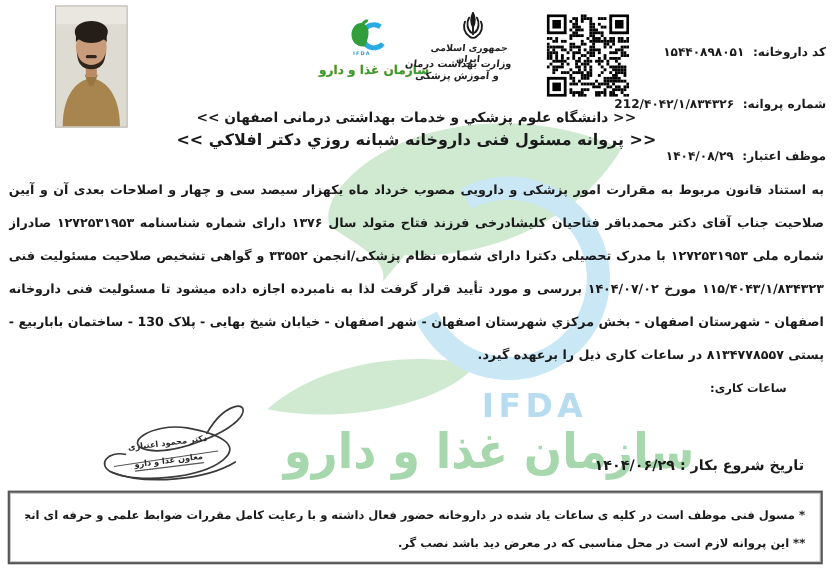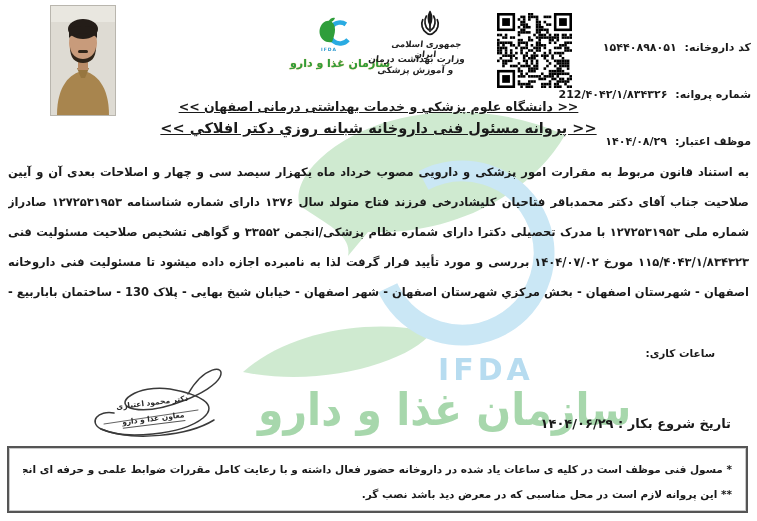--- a/index.html
+++ b/index.html
@@ -26,21 +26,21 @@
   #emblem{left:417px;top:9px;}
   #emblem-country{left:388px;top:39px;width:76px;font-size:8.5px;font-weight:bold;color:#222;text-align:center;transform:skewX(-6deg);}
   #emblem-ministry{left:364px;top:54px;width:104px;font-size:9px;font-weight:bold;color:#222;text-align:center;line-height:11px;transform:skewX(-6deg);}
   
   #qr{left:497px;top:13px;width:75px;height:75px;background:#fff;}
   
   #header-fields{right:6px;top:12px;text-align:right;}
   .hf-line{height:23px;line-height:23px;font-size:11px;font-weight:bold;white-space:nowrap;margin-top:24px;}
   .hf-line .lbl{margin-left:4px;}
   
-  .title{left:0;width:757px;text-align:center;font-weight:bold;text-decoration:underline;}
+  .title{left:0;width:757px;text-align:center;font-weight:bold;}
   #title-university{top:99px;font-size:12.5px;}
   #title-license{top:120px;font-size:14.5px;}
   
   #body-par{left:8px;top:157px;width:741px;}
   .body-line{
     height:30px;line-height:30px;overflow:hidden;
     font-size:11.5px;font-weight:bold;white-space:nowrap;
     display:flex;justify-content:space-between;
   }
   .body-line.justify{white-space:normal;display:block;text-align:justify;text-align-last:justify;}
@@ -470,20 +470,21 @@
 
 <div id="title-university" class="abs fg title rtl">&lt;&lt; دانشگاه علوم پزشكي و خدمات بهداشتی درمانی اصفهان &gt;&gt;</div>
 <div id="title-license" class="abs fg title rtl">&lt;&lt; پروانه مسئول فنی داروخانه شبانه روزي دكتر افلاكي &gt;&gt;</div>
 
 <div id="body-par" class="abs fg rtl">
   <div class="body-line justify">به استناد قانون مربوط به مقرارت امور پزشكی و دارويی مصوب خرداد ماه يكهزار سيصد سی و چهار و اصلاحات بعدی آن و آيين نامه های مربوطه</div>
   <div class="body-line justify">صلاحيت جناب آقای دكتر محمدباقر فتاحيان كليشادرخی فرزند فتاح متولد سال ۱۳۷۶ دارای شماره شناسنامه ۱۲۷۲۵۳۱۹۵۳ صادراز اصفهان دارای</div>
   <div class="body-line justify">شماره ملی ۱۲۷۲۵۳۱۹۵۳ با مدرک تحصيلی دكترا دارای شماره نظام پزشكی/انجمن ۳۳۵۵۲ و گواهی تشخيص صلاحيت مسئوليت فنی به شماره</div>
   <div class="body-line justify">۱۱۵/۴۰۴۳/۱/۸۳۴۳۲۳ مورخ ۱۴۰۴/۰۷/۰۲ بررسی و مورد تأييد قرار گرفت لذا به نامبرده اجازه داده ميشود تا مسئوليت فنی داروخانه واقع در استان</div>
   <div class="body-line justify">اصفهان - شهرستان اصفهان - بخش مركزي شهرستان اصفهان - شهر اصفهان - خيابان شيخ بهايی - پلاک 130 - ساختمان باباربيع - طبقه همكف -</div>
+  <div class="body-line start">پستی ۸۱۳۴۷۷۸۵۵۷ در ساعات كاری ذيل را برعهده گيرد.</div>
 </div>
 
 <div id="working-hours" class="abs fg rtl">
   <div class="wh-label">ساعات كاری:</div>
 </div>
 
 <div id="signature" class="abs fg">
   <svg width="212" height="90" viewBox="0 0 212 90">
     <g fill="none" stroke="#3a3a3a" stroke-width="1.5" stroke-linecap="round">
       <path d="M150,36 C166,8 188,6 182,19 C175,34 122,56 96,51 C72,46 100,26 132,31 C160,36 182,46 165,60 C144,77 86,82 63,71 C50,64 60,52 76,55"></path>

